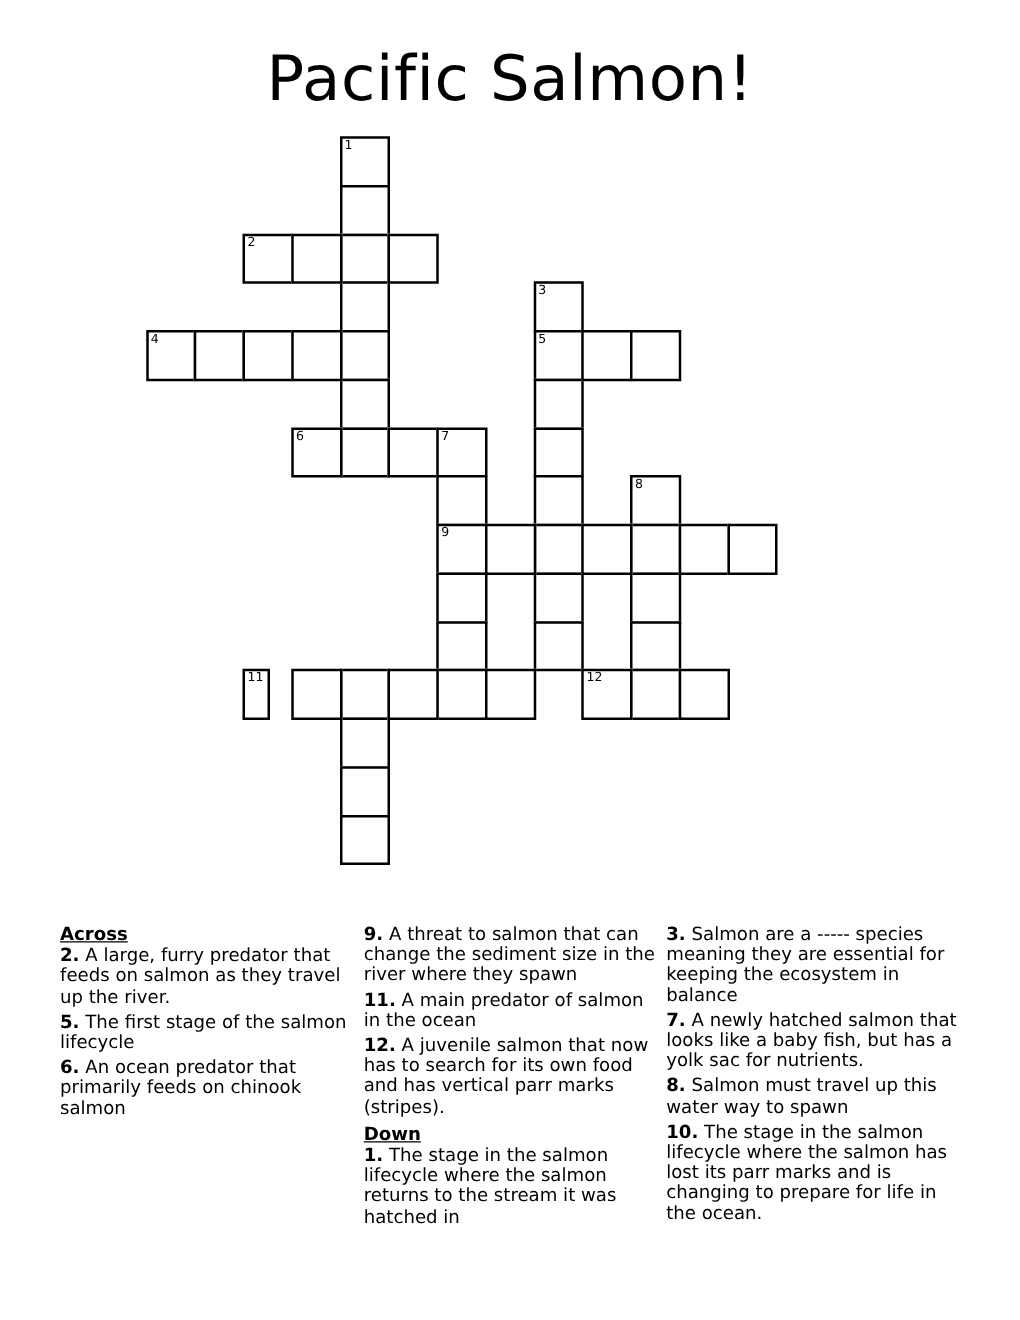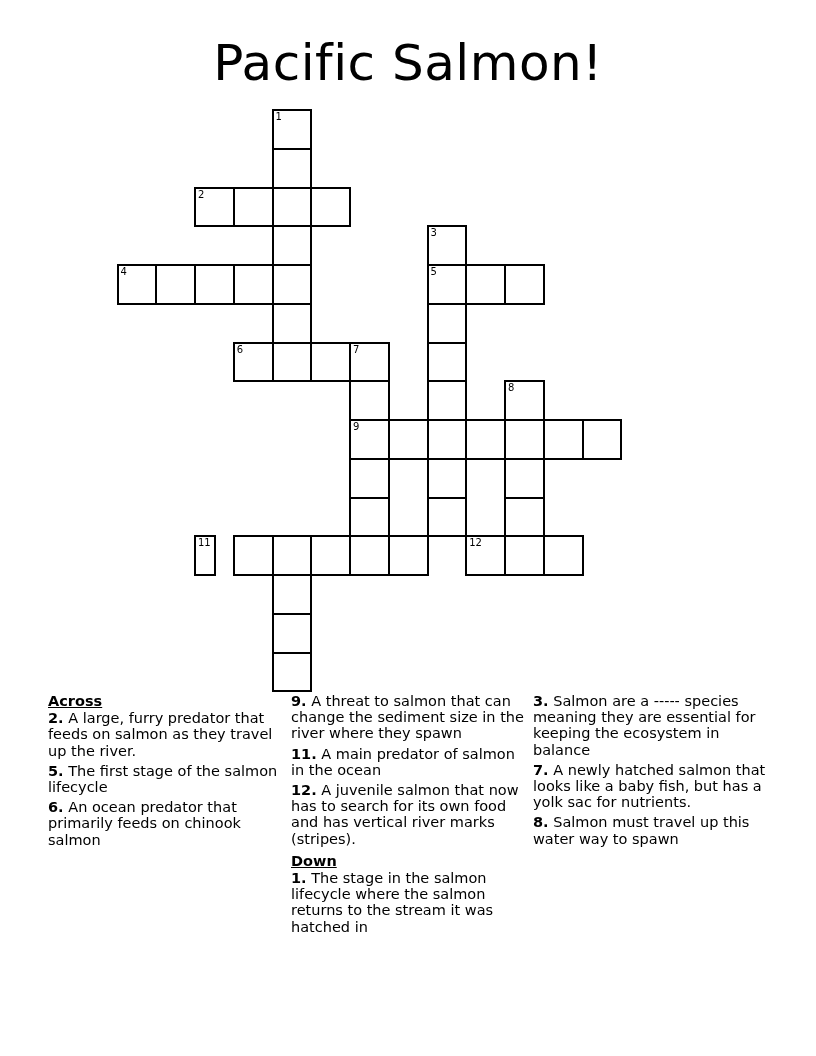--- a/index.html
+++ b/index.html
@@ -1,21 +1,21 @@
 <!DOCTYPE html>
 <html><head>
 <meta charset="utf-8">
 <style>
   html, body { margin:0; padding:0; background:#ffffff; }
   body { width:816px; height:1056px; position:relative; overflow:hidden; font-family:"DejaVu Sans", sans-serif; color:#000; }
   .title { position:absolute; left:0; top:30px; width:816px; text-align:center; font-size:50px; line-height:66px; letter-spacing:0.5px; }
   .grid { position:absolute; left:0; top:0; width:816px; height:700px; }
   .cell { position:absolute; width:38.75px; height:38.75px; box-sizing:border-box; border:2px solid #000; background:#fff; }
   .num { position:absolute; left:2px; top:0px; font-size:10px; line-height:12px; font-family:"DejaVu Sans", sans-serif; }
-  .clues { position:absolute; top:693px; font-size:14.5px; line-height:16.2px; }
+  .clues { position:absolute; top:740px; font-size:14.5px; line-height:16.2px; }
   .col1 { left:48px; width:236px; }
   .col2 { left:291px; width:236px; }
   .col3 { left:533px; width:240px; }
   .hdr { font-weight:bold; text-decoration:underline; margin-bottom:1px; }
   .hdr.down { margin-top:6px; }
   .clue { margin-bottom:4px; }
   .clue b { font-weight:bold; }
 </style>
 </head>
 <body>
@@ -104,22 +104,23 @@
 <div class="clues col1">
   <div class="hdr">Across</div>
   <div class="clue"><b>2.</b><span> A large, furry predator that feeds on salmon as they travel up the river.</span></div>
   <div class="clue"><b>5.</b><span> The first stage of the salmon lifecycle</span></div>
   <div class="clue"><b>6.</b><span> An ocean predator that primarily feeds on chinook salmon</span></div>
 </div>
 
 <div class="clues col2">
   <div class="clue"><b>9.</b><span> A threat to salmon that can change the sediment size in the river where they spawn</span></div>
   <div class="clue"><b>11.</b><span> A main predator of salmon in the ocean</span></div>
-  <div class="clue"><b>12.</b><span> A juvenile salmon that now has to search for its own food and has vertical river marks (stripes).</span></div>
+  <div class="clue"><b>12.</b><span> A juvenile salmon that now has to search for its own food and has vertical parr marks (stripes).</span></div>
   <div class="hdr down">Down</div>
   <div class="clue"><b>1.</b><span> The stage in the salmon lifecycle where the salmon returns to the stream it was hatched in</span></div>
 </div>
 
 <div class="clues col3">
   <div class="clue"><b>3.</b><span> Salmon are a ----- species meaning they are essential for keeping the ecosystem in balance</span></div>
   <div class="clue"><b>7.</b><span> A newly hatched salmon that looks like a baby fish, but has a yolk sac for nutrients.</span></div>
   <div class="clue"><b>8.</b><span> Salmon must travel up this water way to spawn</span></div>
+  <div class="clue"><b>10.</b><span> The stage in the salmon lifecycle where the salmon has lost its parr marks and is changing to prepare for life in the ocean.</span></div>
 </div>
 
 </body></html>

